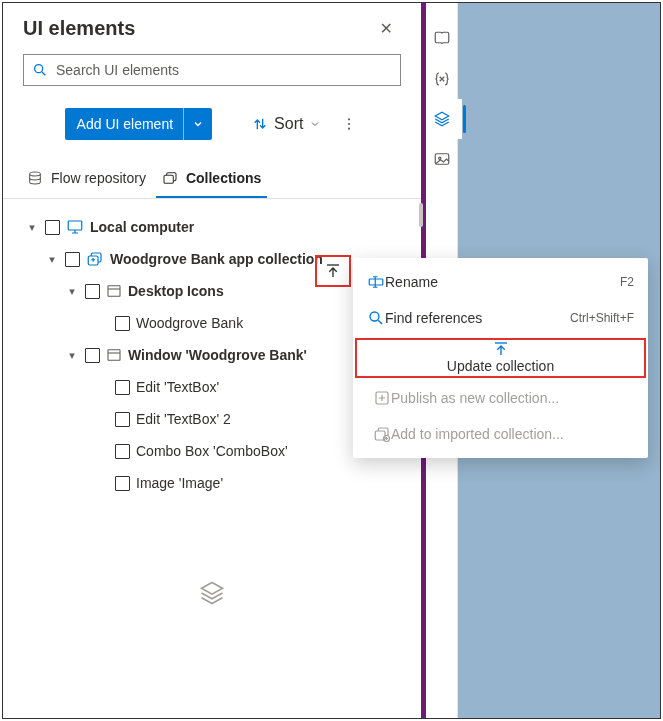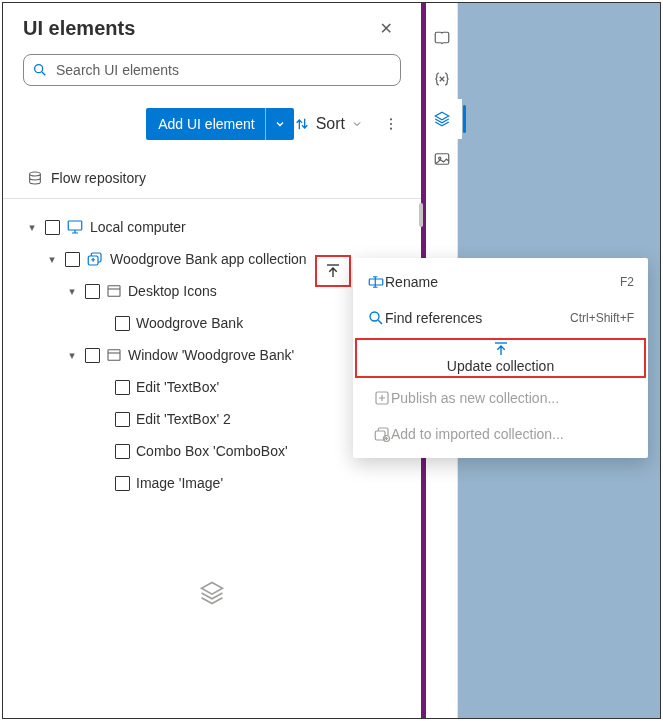--- a/index.html
+++ b/index.html
@@ -8,43 +8,43 @@
     .bluebg { position: absolute; left: 455px; top: 0; right: 0; bottom: 0; background: #96b4cd; }
     .panel { position: absolute; left: 0; top: 0; width: 423px; bottom: 0; background: #fff; border-right: 5px solid #701a75; }
     .side-icons { position: absolute; left: 423px; top: 0; width: 32px; bottom: 0; background: #fff; border-right: 1px solid #e5e5e5; padding-top: 16px; }
     .side-icons .icon-btn { width: 40px; height: 40px; display: flex; align-items: center; justify-content: center; margin-left: -4px; color: #605e5c; cursor: pointer; position: relative; }
     .side-icons .icon-btn.active { background: #fff; color: #0078d4; }
     .side-icons .icon-btn.active::after { content: ""; position: absolute; right: -4px; top: 6px; bottom: 6px; width: 3px; background: #0078d4; border-radius: 2px; }
     .header { display: flex; align-items: center; justify-content: space-between; padding: 12px 20px 8px 20px; }
     .header h1 { font-size: 20px; font-weight: 600; color: #323130; }
     .close-x { font-size: 16px; color: #605e5c; cursor: pointer; padding: 4px 8px; }
     .search-row { padding: 4px 20px 12px; }
-    .search-box { display: flex; align-items: center; border: 1px solid #8a8886; border-radius: 8px; height: 32px; padding: 0 8px; gap: 8px; }
+    .search-box { display: flex; align-items: center; border: 1px solid #8a8886; border-radius: 0; height: 32px; padding: 0 8px; gap: 8px; }
     .search-box svg { flex: none; }
     .search-box input { border: none; outline: none; flex: 1; font-size: 14px; color: #323130; }
     .search-box input::placeholder { color: #605e5c; }
-    .action-row { display: flex; align-items: center; justify-content: flex-end; padding: 10px 18px 10px 20px; }
+    .action-row { display: flex; align-items: center; justify-content: center; padding: 10px 18px 10px 20px; gap: 40px; }
     .btn-primary { display: flex; align-items: center; background: #0078d4; color: #fff; border: none; border-radius: 2px; height: 32px; font-size: 14px; cursor: pointer; }
     .btn-primary .lbl { padding: 0 10px 0 12px; }
     .btn-primary .split { border-left: 1px solid rgba(255,255,255,.5); padding: 0 8px; display: flex; align-items: center; height: 100%; }
     .sort-area { display: flex; align-items: center; gap: 16px; color: #323130; }
     .sort-btn { display: flex; align-items: center; gap: 6px; cursor: pointer; font-size: 16px; }
     .more-btn { cursor: pointer; padding: 4px; }
     .tabs { display: flex; gap: 4px; padding: 0 18px; border-bottom: 1px solid #e0e0e0; margin-top: 10px; }
     .tab { display: flex; align-items: center; gap: 8px; padding: 10px 6px; font-size: 14px; color: #323130; cursor: pointer; border-bottom: 2px solid transparent; }
     .tab.active { border-bottom-color: #0078d4; font-weight: 600; color: #242424; }
     .tree { padding: 12px 6px; position: relative; font-size: 14px; color: #323130; }
     .tree-scroll-thumb { position: absolute; right: -2px; top: 4px; width: 4px; height: 24px; background: #c8c6c4; border-radius: 2px; }
     .node { display: flex; align-items: center; height: 32px; gap: 6px; padding-right: 8px; }
     .chev { width: 14px; display: flex; justify-content: center; color: #605e5c; cursor: pointer; font-size: 11px;}
     .chev.none { visibility: hidden; }
     .cb { width: 15px; height: 15px; border: 1px solid #323130; border-radius: 1px; cursor: pointer; flex: none; }
     .node svg { flex: none; }
     .node .label { white-space: nowrap; overflow: hidden; text-overflow: ellipsis; }
-    .node.bold .label { font-weight: 400; }
+    .node.bold .label { font-weight: 700; }
     .lvl0 { padding-left: 16px; }
     .lvl1 { padding-left: 36px; }
     .lvl2 { padding-left: 56px; }
     .lvl3 { padding-left: 86px; }
     .upload-btn { position: absolute; left: 312px; top: 252px; width: 36px; height: 32px; border: 2.5px solid #e3302e; display: flex; align-items: center; justify-content: center; cursor: pointer; }
     .empty-stack { display: flex; justify-content: center; padding-top: 80px; color: #a19f9d; }
     .context-menu { position: absolute; left: 350px; top: 255px; width: 295px; background: #fff; box-shadow: 0 6px 20px rgba(0,0,0,.2); border-radius: 2px; padding: 6px 0; font-size: 14px; }
     .cm-item { display: flex; align-items: center; height: 36px; padding: 0 14px; gap: 0; color: #323130; cursor: pointer; }
     .cm-item.disabled { color: #a19f9d; cursor: default; padding-left: 20px; }
     .cm-item .cm-label { flex: 1; }
@@ -135,20 +135,27 @@
 
     <div class="tabs">
       <div class="tab">
         <svg width="16" height="16" viewBox="0 0 24 24" fill="none" stroke="#605e5c" stroke-width="1.6">
             <ellipse cx="12" cy="6" rx="8" ry="3"></ellipse>
             <path d="M4 6 L4 18 A8 3 0 0 0 20 18 L20 6"></path>
             <path d="M4 12 A8 3 0 0 0 20 12"></path>
           </svg>
         <span>Flow repository</span>
       </div>
+      <div class="tab active">
+        <svg width="16" height="16" viewBox="0 0 24 24" fill="none" stroke="#323130" stroke-width="1.6">
+            <rect x="3" y="8" width="14" height="12" rx="2"></rect>
+            <path d="M7 8 L7 6 Q7 4 9 4 L19 4 Q21 4 21 6 L21 14 Q21 16 19 16 L17 16"></path>
+          </svg>
+        <span>Collections</span>
+      </div>
     </div>
 
     <div class="tree">
       <div class="tree-scroll-thumb"></div>
 
       <div class="node bold lvl0">
         <span class="chev">▾</span>
         <span class="cb"></span>
         <svg width="18" height="18" viewBox="0 0 24 24" fill="none" stroke="#0078d4" stroke-width="1.6">
             <rect x="3" y="4" width="18" height="12" rx="1"></rect>

